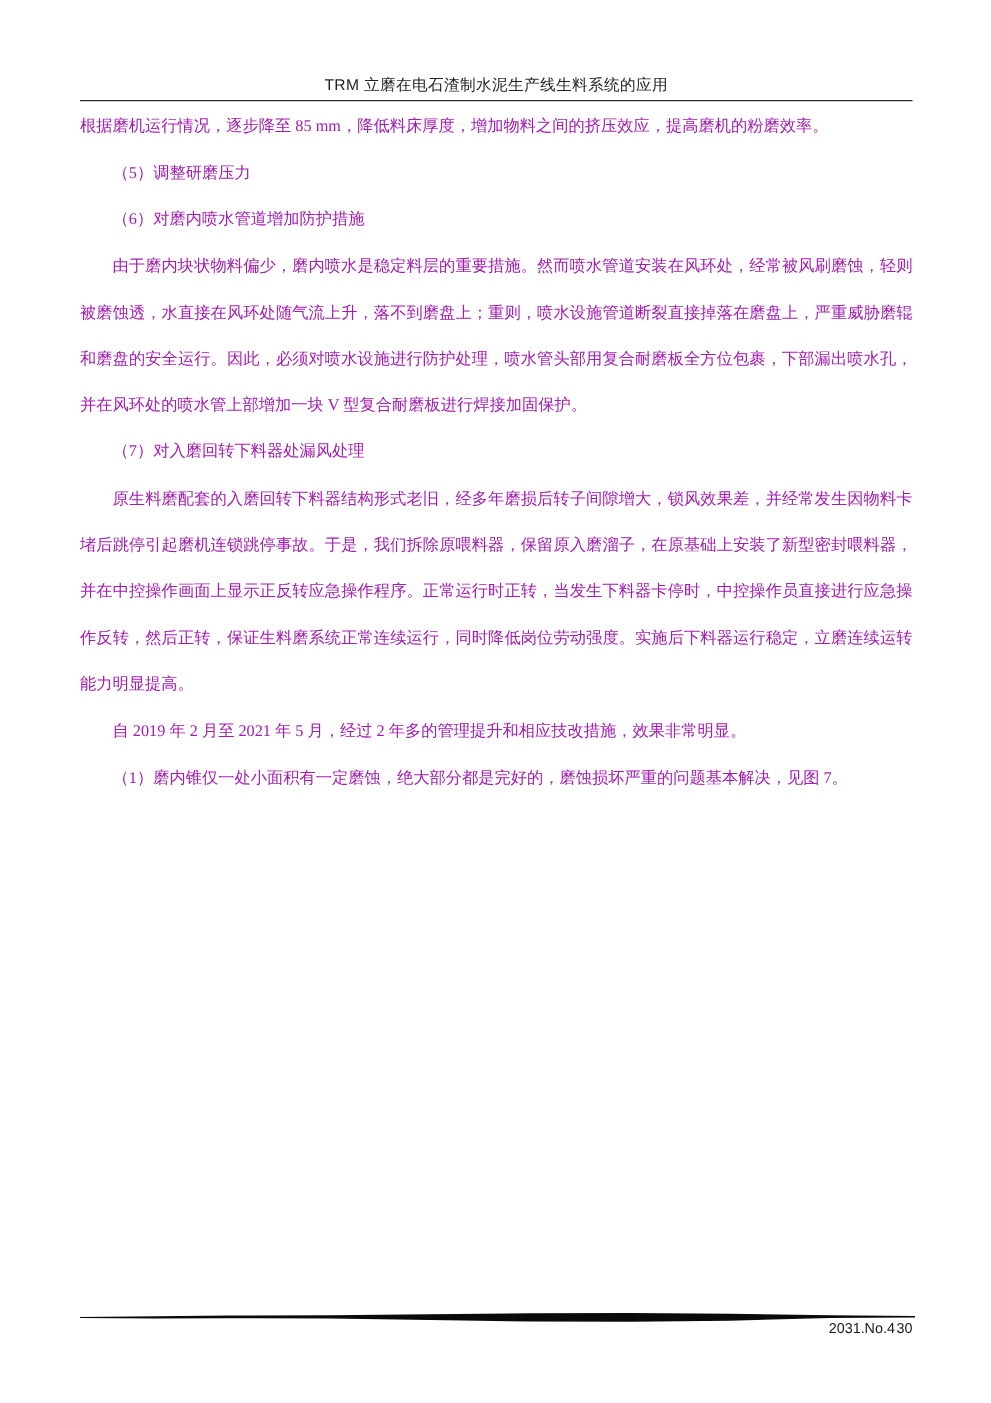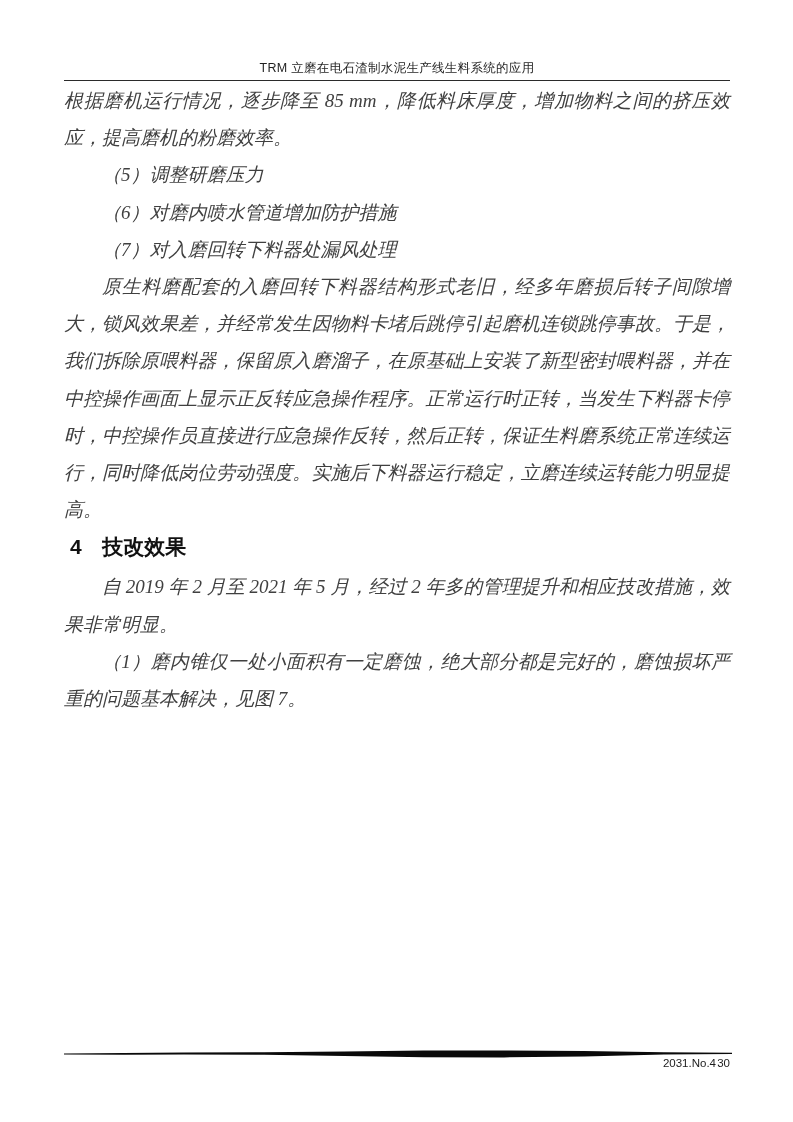--- a/index.html
+++ b/index.html
@@ -35,27 +35,26 @@
   }
   
   .body-text {
     position: absolute;
     top: 82px;
     left: 64px;
     width: 666px;
   }
   .para {
     margin: 0;
-    font-size: 19px;
+    font-size: 13px;
     line-height: 37.2px;
     text-align: justify;
     text-indent: 2em;
-    color: #404040;
+    color: #a21caf;
     word-break: break-all;
-    font-style: italic;
   }
   .para.no-indent { text-indent: 0; }
   .section-heading {
     margin: 2px 0 4px 6px;
     font-family: "Liberation Sans", "DejaVu Sans", sans-serif;
     font-size: 21px;
     font-weight: bold;
     line-height: 34px;
     color: #111111;
   }
@@ -95,27 +94,24 @@
 <div class="page">
 
   <div class="running-head">
     <span class="rh-text">TRM 立磨在电石渣制水泥生产线生料系统的应用</span>
   </div>
 
   <div class="body-text">
     <p class="para no-indent">根据磨机运行情况，逐步降至 85 mm，降低料床厚度，增加物料之间的挤压效应，提高磨机的粉磨效率。</p>
     <p class="para">（5）调整研磨压力</p>
     <p class="para">（6）对磨内喷水管道增加防护措施</p>
+    <p class="para">由于磨内块状物料偏少，磨内喷水是稳定料层的重要措施。然而喷水管道安装在风环处，经常被风刷磨蚀，轻则被磨蚀透，水直接在风环处随气流上升，落不到磨盘上；重则，喷水设施管道断裂直接掉落在磨盘上，严重威胁磨辊和磨盘的安全运行。因此，必须对喷水设施进行防护处理，喷水管头部用复合耐磨板全方位包裹，下部漏出喷水孔，并在风环处的喷水管上部增加一块 V 型复合耐磨板进行焊接加固保护。</p>
     <p class="para">（7）对入磨回转下料器处漏风处理</p>
     <p class="para">原生料磨配套的入磨回转下料器结构形式老旧，经多年磨损后转子间隙增大，锁风效果差，并经常发生因物料卡堵后跳停引起磨机连锁跳停事故。于是，我们拆除原喂料器，保留原入磨溜子，在原基础上安装了新型密封喂料器，并在中控操作画面上显示正反转应急操作程序。正常运行时正转，当发生下料器卡停时，中控操作员直接进行应急操作反转，然后正转，保证生料磨系统正常连续运行，同时降低岗位劳动强度。实施后下料器运行稳定，立磨连续运转能力明显提高。</p>
 
-    <h2 class="section-heading">
-      <span class="sec-num">4</span>
-      <span class="sec-title">技改效果</span>
-    </h2>
 
     <p class="para">自 2019 年 2 月至 2021 年 5 月，经过 2 年多的管理提升和相应技改措施，效果非常明显。</p>
     <p class="para">（1）磨内锥仅一处小面积有一定磨蚀，绝大部分都是完好的，磨蚀损坏严重的问题基本解决，见图 7。</p>
   </div>
 
   <svg class="footer-rule" viewBox="0 0 668 12" preserveAspectRatio="none" aria-hidden="true">
     <polygon fill="#0a0a0a" points="0,5.6 60,5.0 120,4.4 200,4.2 280,3.4 360,2.6 440,2.4 520,3.0 600,4.2 668,4.8 668,6.0 600,6.4 520,8.6 440,9.4 360,9.2 280,8.0 200,6.8 120,6.6 60,6.8 0,6.4"></polygon>
   </svg>
 
   <div class="footer-row">

